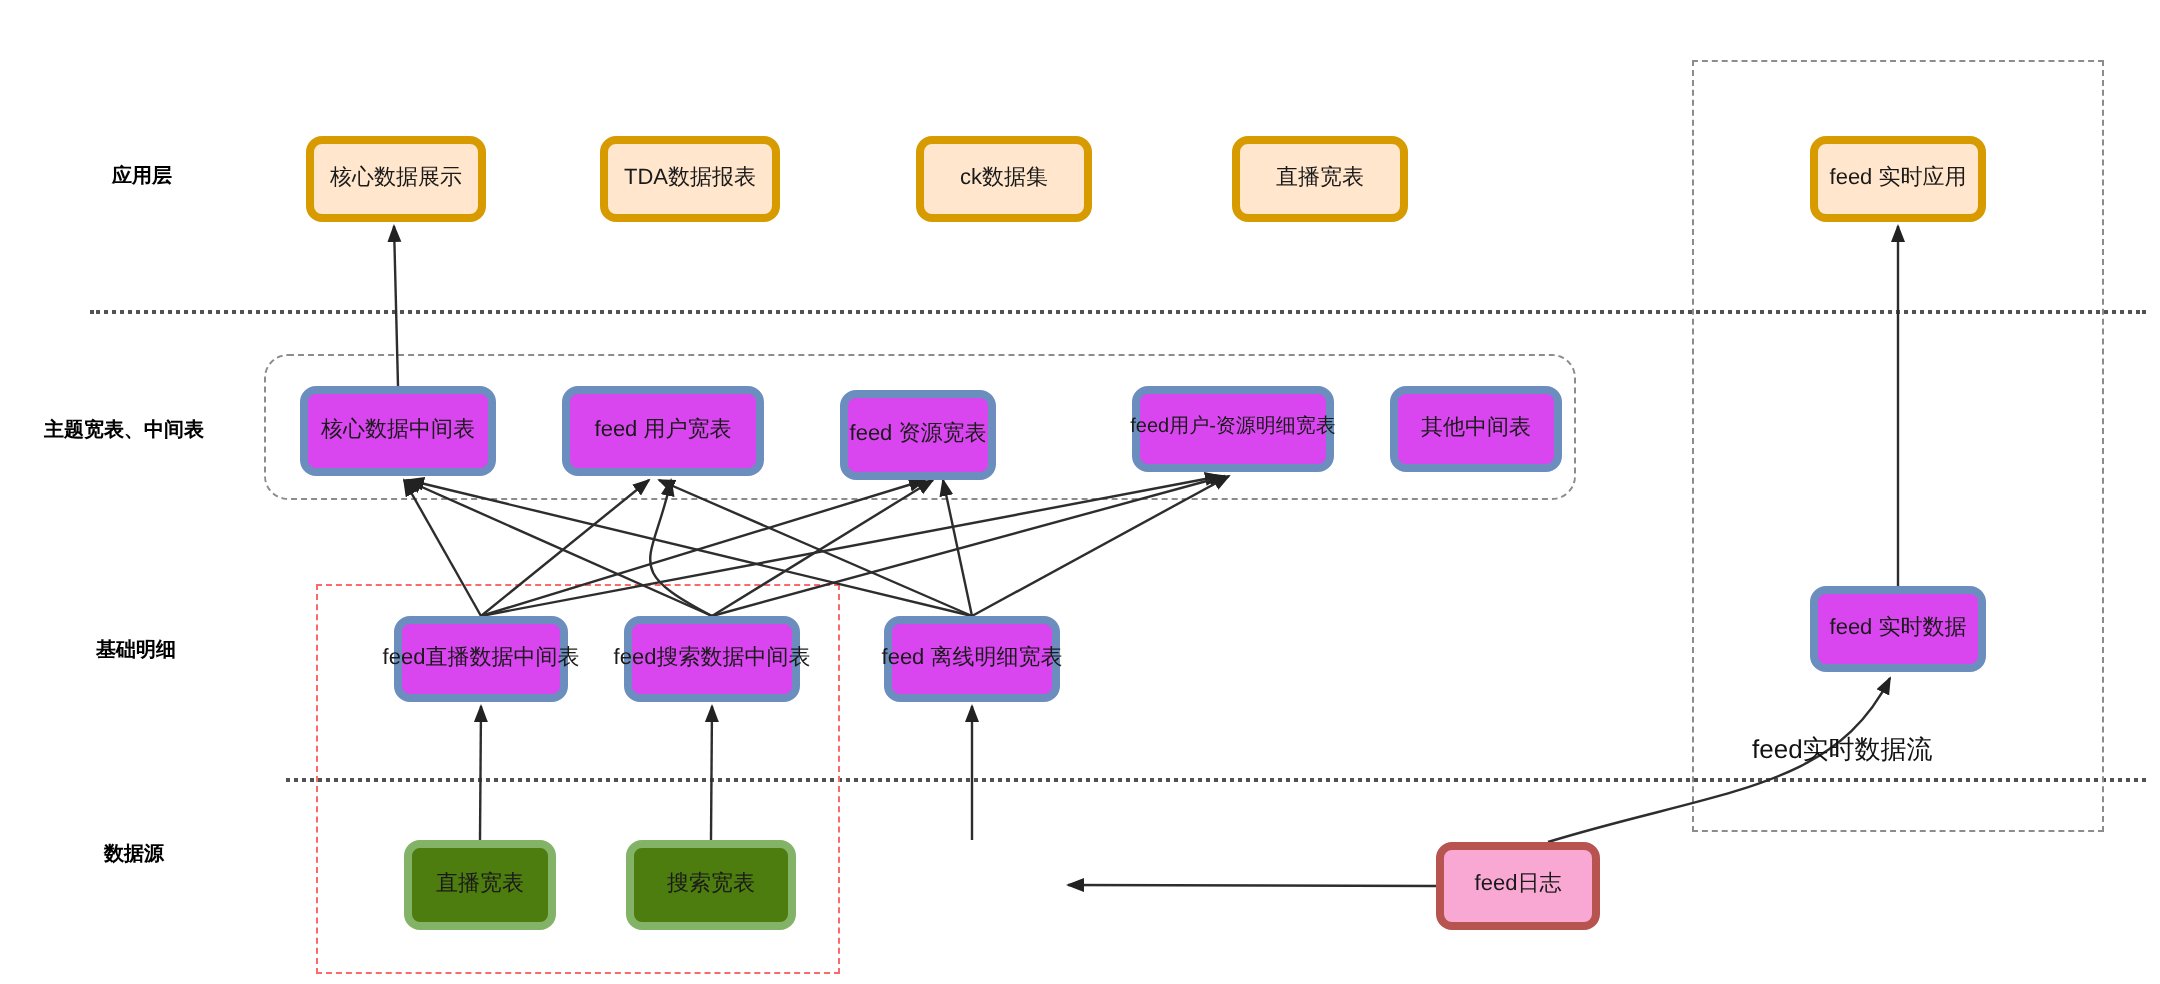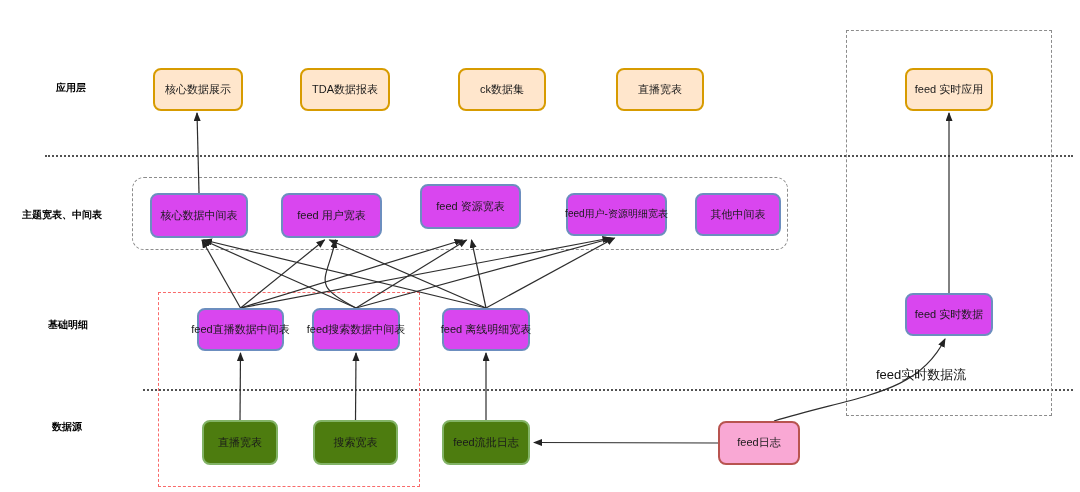--- a/index.html
+++ b/index.html
@@ -3,21 +3,21 @@
 <meta charset="utf-8">
 <style>
   html,body{margin:0;padding:0;background:#ffffff;}
   .canvas{
     position:relative;width:1080px;height:492px;background:#ffffff;
     font-family:"Liberation Sans","DejaVu Sans",sans-serif;overflow:hidden;
   }
   .edges-layer{position:absolute;left:0;top:0;width:1080px;height:492px;z-index:2;}
   .node{
     position:absolute;z-index:3;display:flex;align-items:center;justify-content:center;
-    border-radius:8px;border:2px solid #6d28d9;font-size:11px;color:#1a1a1a;
+    border-radius:8px;border:4px solid #6d28d9;font-size:11px;color:#1a1a1a;
     text-align:center;white-space:nowrap;line-height:1.25;box-sizing:border-box;
   }
   .node.orange{background:#ffe6cc;border-color:#d79b00;}
   .node.blue{background:#d946ef;border-color:#6c8ebf;}
   .node.green{background:#4d7c0f;border-color:#82b366;}
   .node.redbox{background:#f9a8d4;border-color:#b85450;}
   .node.small{font-size:10px;}
   .layer-label{
     position:absolute;z-index:4;font-weight:bold;font-size:10px;color:#000;
     white-space:nowrap;
@@ -69,24 +69,23 @@
     <div class="layer-label" style="left: 48px; top: 318px;">基础明细</div>
     <div class="layer-label" style="left: 52px; top: 420px;">数据源</div>
     <div class="flow-label" style="left: 876px; top: 366px; text-align: right;">feed实时数据流</div>
     <div class="node orange" style="left: 153px; top: 68px; width: 90px; height: 43px;">核心数据展示</div>
     <div class="node orange" style="left: 300px; top: 68px; width: 90px; height: 43px; text-align: right;">TDA数据报表</div>
     <div class="node orange" style="left: 458px; top: 68px; width: 88px; height: 43px;">ck数据集</div>
     <div class="node orange" style="left: 616px; top: 68px; width: 88px; height: 43px;">直播宽表</div>
     <div class="node orange" style="left: 905px; top: 68px; width: 88px; height: 43px;">feed 实时应用</div>
     <div class="node blue" style="left: 150px; top: 193px; width: 98px; height: 45px;">核心数据中间表</div>
     <div class="node blue" style="left: 281px; top: 193px; width: 101px; height: 45px;">feed 用户宽表</div>
-    <div class="node blue" style="left: 420px; top: 184px; width: 101px; height: 45px;">feed 资源宽表</div>
+    <div class="node blue" style="left: 420px; top: 195px; width: 78px; height: 45px;">feed 资源宽表</div>
     <div class="node blue small" style="left: 566px; top: 193px; width: 101px; height: 43px;">feed用户-资源明细宽表</div>
     <div class="node blue" style="left: 695px; top: 193px; width: 86px; height: 43px;">其他中间表</div>
     <div class="node blue" style="left: 197px; top: 308px; width: 87px; height: 43px;">feed直播数据中间表</div>
     <div class="node blue" style="left: 312px; top: 308px; width: 88px; height: 43px;">feed搜索数据中间表</div>
     <div class="node blue" style="left: 442px; top: 308px; width: 88px; height: 43px;">feed 离线明细宽表</div>
     <div class="node blue" style="left: 905px; top: 293px; width: 88px; height: 43px;">feed 实时数据</div>
     <div class="node green" style="left: 202px; top: 420px; width: 76px; height: 45px;">直播宽表</div>
     <div class="node green" style="left: 313px; top: 420px; width: 85px; height: 45px;">搜索宽表</div>
-    <div class="node green" style="left: 442px; top: 420px; width: 88px; height: 45px;">feed流批日志</div>
     <div class="node redbox" style="left: 718px; top: 421px; width: 82px; height: 44px;">feed日志</div>
   </div>
 
 </body></html>

